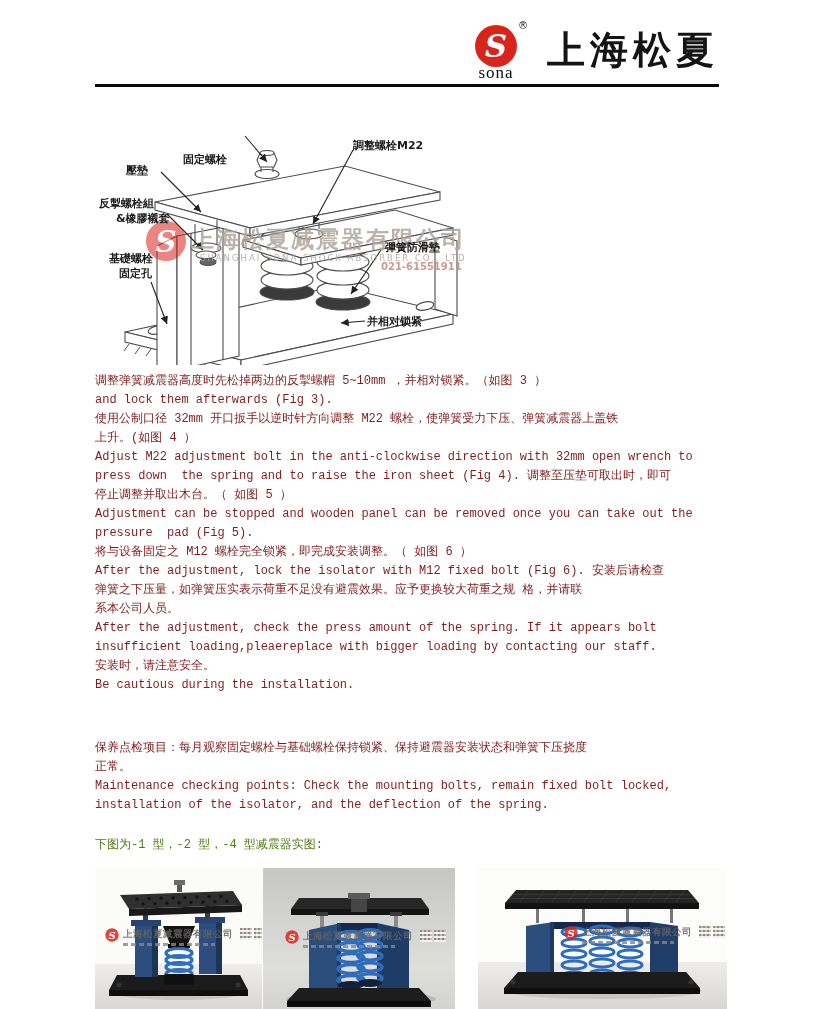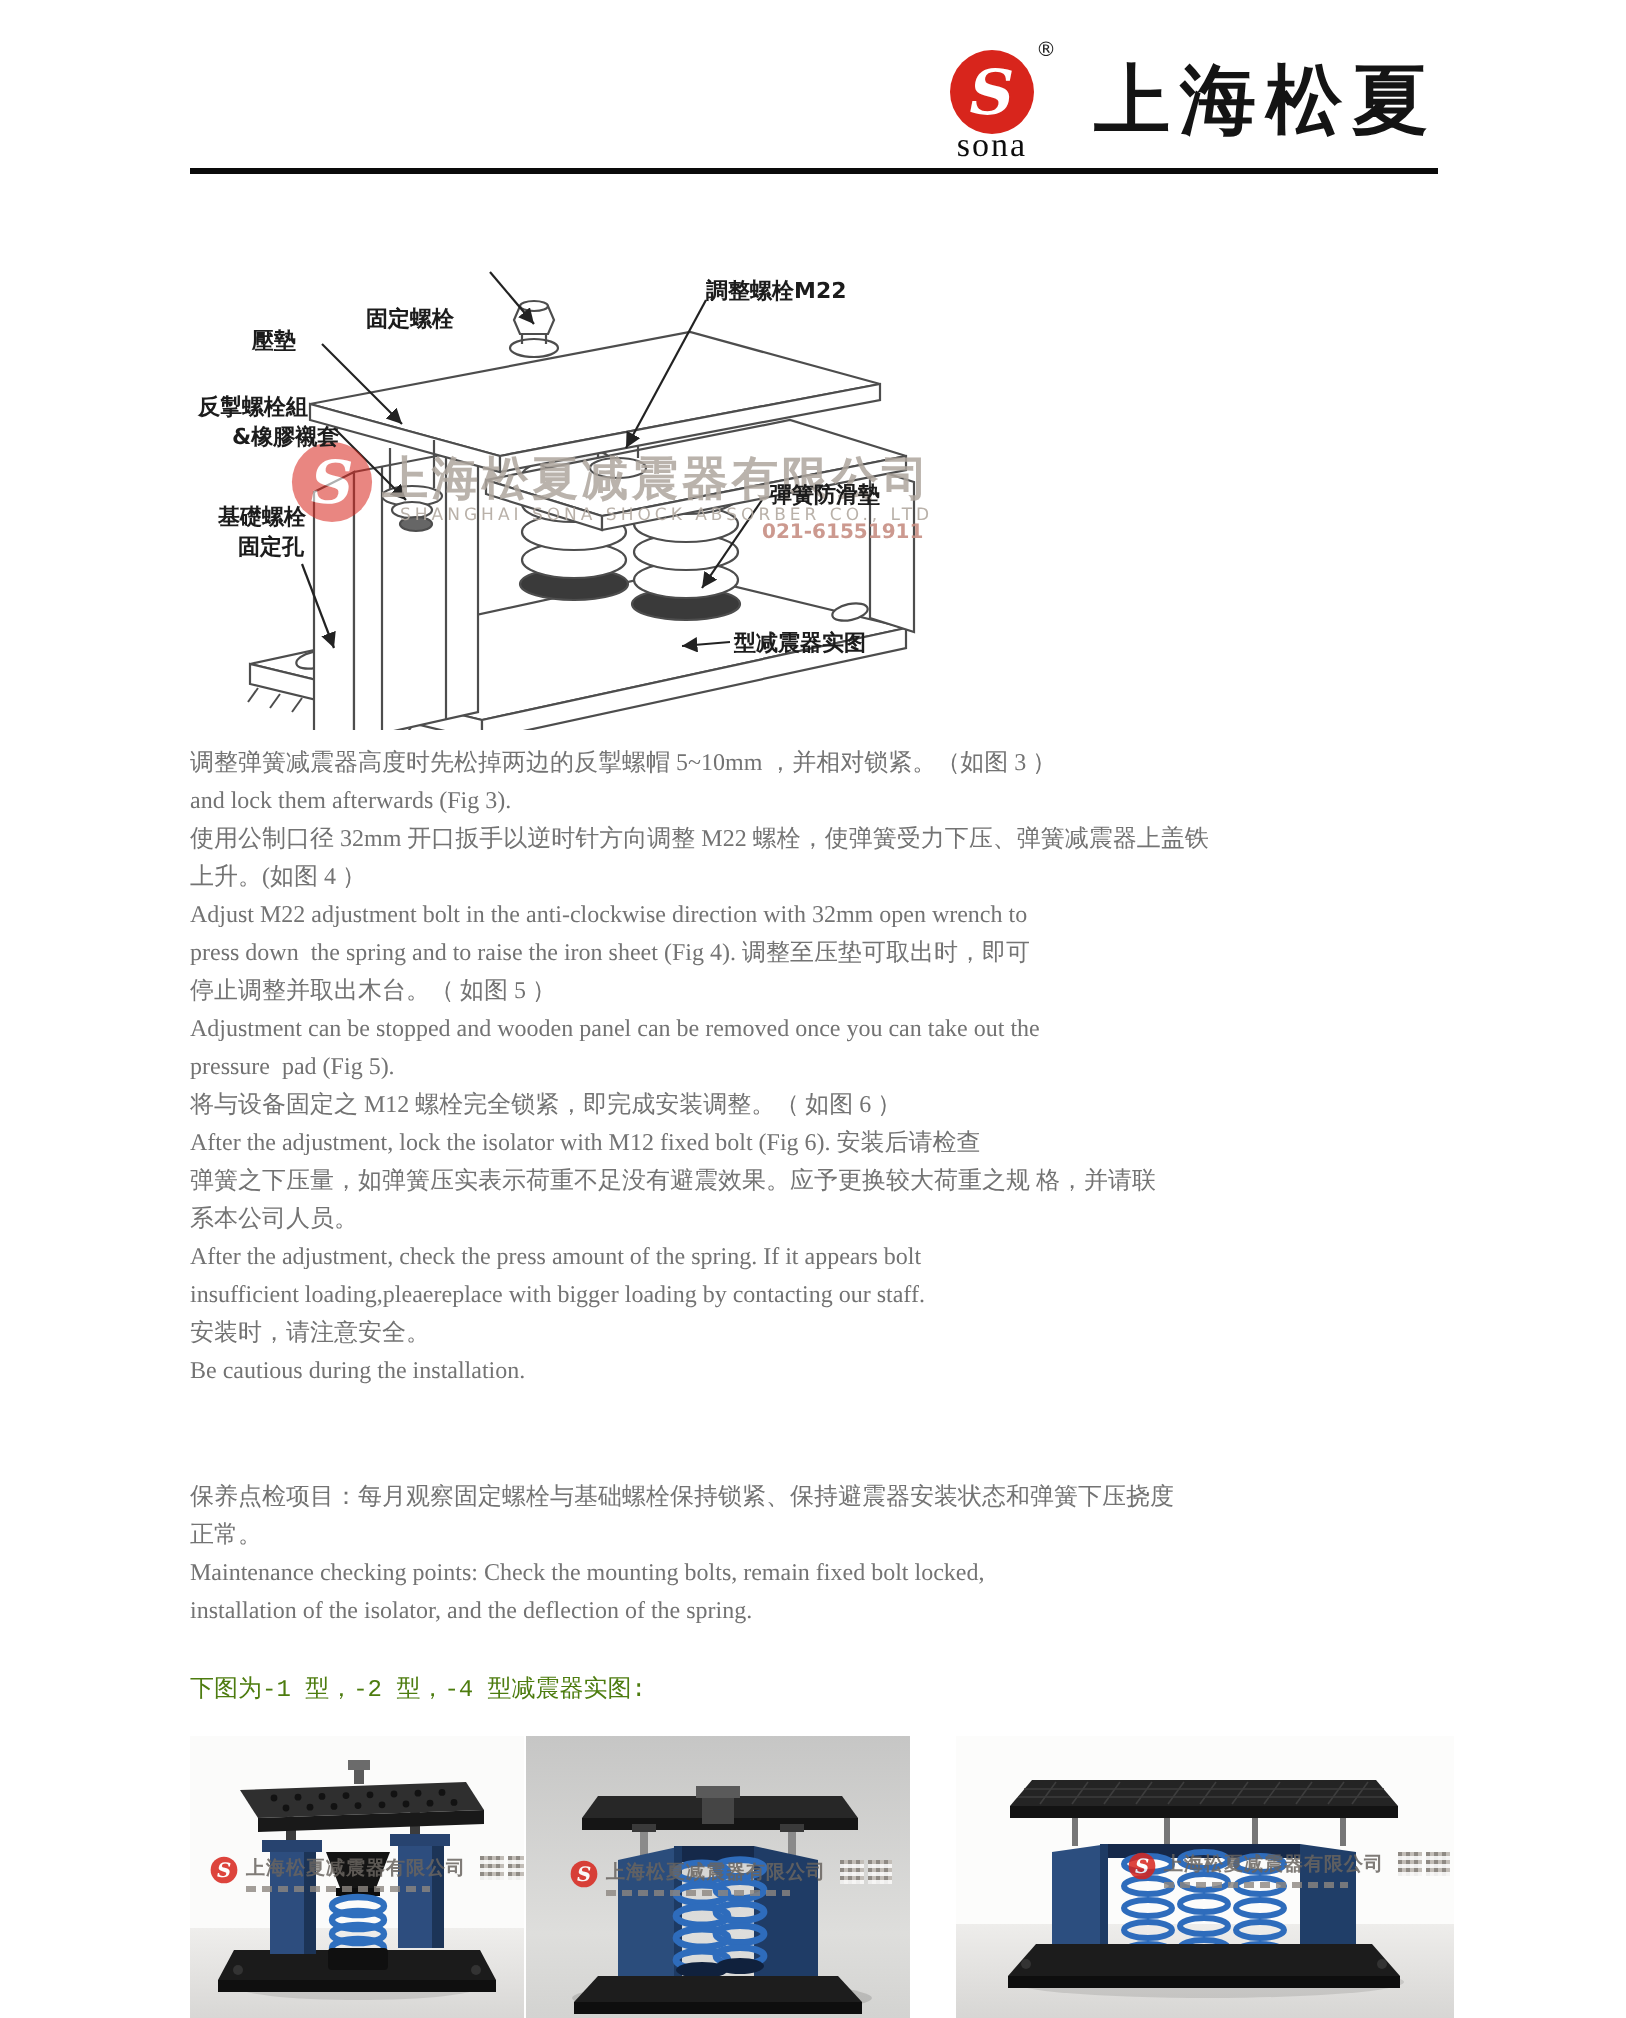--- a/index.html
+++ b/index.html
@@ -40,21 +40,21 @@
     font-size:23px; font-weight:bold; letter-spacing:2px; color:rgba(174,166,157,.85); white-space:nowrap; }
   .dg-wm-en { position:absolute; left:105px; top:143px; font-family:"DejaVu Sans",sans-serif;
     font-size:8.5px; font-weight:normal; letter-spacing:2px; color:rgba(177,169,160,.9); white-space:nowrap; }
   .dg-wm-phone { position:absolute; left:286px; top:151px; font-family:"DejaVu Sans",sans-serif;
     font-size:10px; font-weight:bold; color:rgba(199,142,131,.9); white-space:nowrap; }
 
   
   .text-block { position:absolute; left:95px; width:645px; }
   .instructions { top:372px; }
   .maintenance  { top:739px; }
-  .tline { height:19px; line-height:19px; font-size:12px; white-space:pre; color:#737373;font-family:Liberation Serif, serif; }
+  .tline { height:19px; line-height:19px; font-size:12px; white-space:pre; color:#7f1d1d; }
   .photos-caption { position:absolute; left:95px; top:836px; height:19px; line-height:19px;
     font-size:12px; white-space:pre; color:#4d7c0f; }
 
   
   .photo { position:absolute; top:868px; height:141px; overflow:hidden; }
   .photo-1 { left:95px;  width:167px; }
   .photo-2 { left:263px; width:192px; }
   .photo-3 { left:478px; width:249px; }
   .photo svg.shot { position:absolute; left:0; top:0; }
   .photo-wm { position:absolute; left:0; top:0; width:100%; display:flex; align-items:flex-start; pointer-events:none; }
@@ -184,21 +184,21 @@
     </div>
 
     <div class="dlabel lbl-fixing">固定螺栓</div>
     <div class="dlabel lbl-adjust">調整螺栓M22</div>
     <div class="dlabel lbl-press">壓墊</div>
     <div class="dlabel lbl-locknut">反掣螺栓組</div>
     <div class="dlabel lbl-bushing">&amp;橡膠襯套</div>
     <div class="dlabel lbl-found">基礎螺栓</div>
     <div class="dlabel lbl-hole">固定孔</div>
     <div class="dlabel lbl-springpad">彈簧防滑墊</div>
-    <div class="dlabel lbl-rubberpad">型减震器实图</div>
+    <div class="dlabel lbl-rubberpad">并相对锁紧</div>
   </figure>
 
   <section class="text-block instructions">
     <div class="tline">调整弹簧减震器高度时先松掉两边的反掣螺帽 5~10mm ，并相对锁紧。（如图 3 ）</div>
     <div class="tline">and lock them afterwards (Fig 3).</div>
     <div class="tline">使用公制口径 32mm 开口扳手以逆时针方向调整 M22 螺栓，使弹簧受力下压、弹簧减震器上盖铁</div>
     <div class="tline">上升。(如图 4 ）</div>
     <div class="tline">Adjust M22 adjustment bolt in the anti-clockwise direction with 32mm open wrench to</div>
     <div class="tline">press down  the spring and to raise the iron sheet (Fig 4). 调整至压垫可取出时，即可</div>
     <div class="tline">停止调整并取出木台。（ 如图 5 ）</div>

